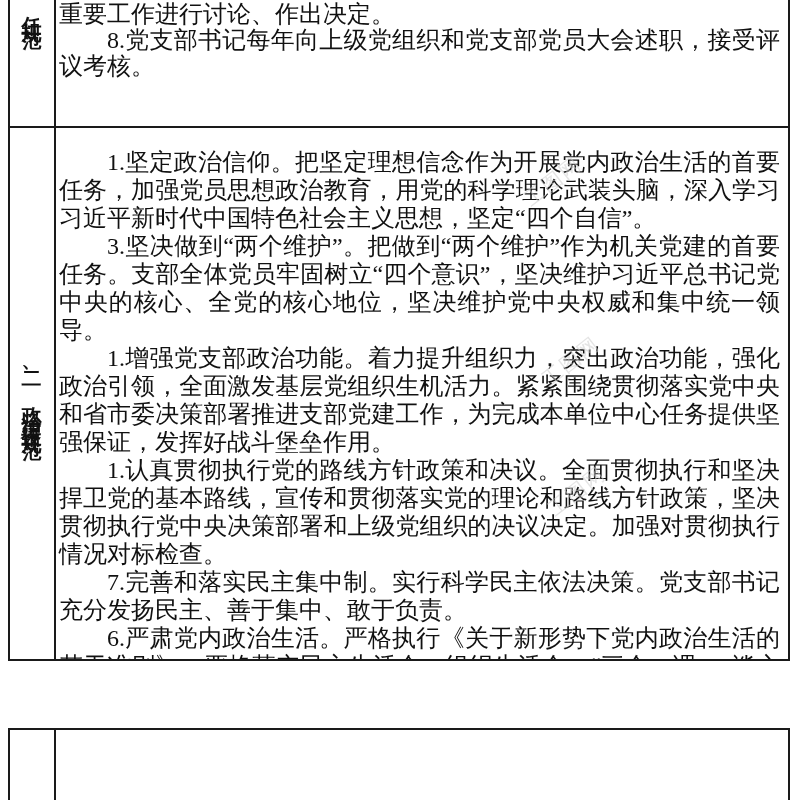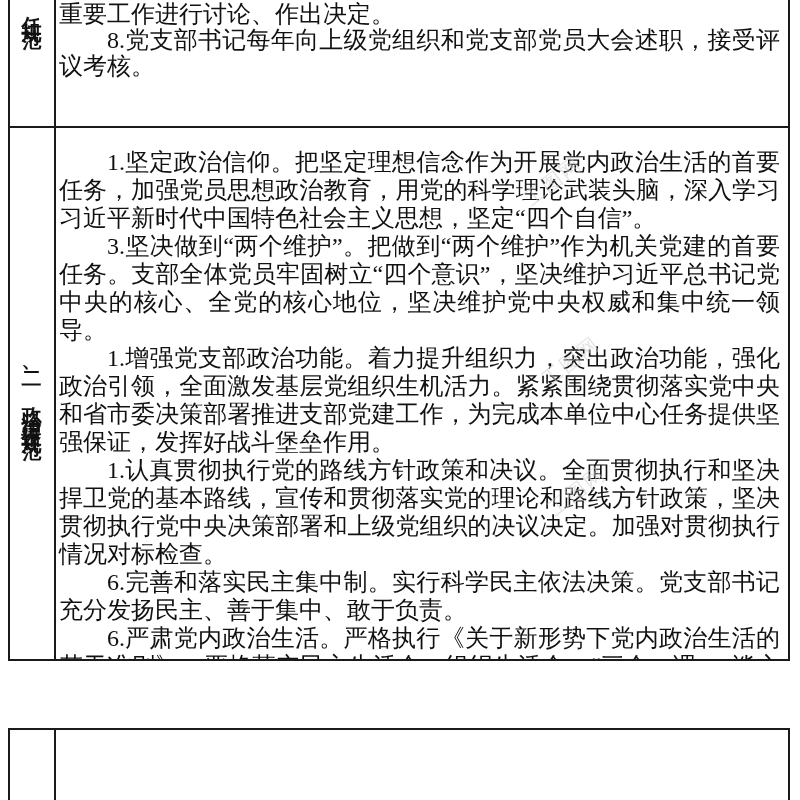--- a/index.html
+++ b/index.html
@@ -98,21 +98,21 @@
 
     <div class="trow trow-2">
       <div class="label-cell align-center">
         <span class="vlabel">二、政治建设规范</span>
       </div>
       <div class="content-cell">
         <p class="indent">1.坚定政治信仰。把坚定理想信念作为开展党内政治生活的首要任务，加强党员思想政治教育，用党的科学理论武装头脑，深入学习习近平新时代中国特色社会主义思想，坚定“四个自信”。</p>
         <p class="indent">3.坚决做到“两个维护”。把做到“两个维护”作为机关党建的首要任务。支部全体党员牢固树立“四个意识”，坚决维护习近平总书记党中央的核心、全党的核心地位，坚决维护党中央权威和集中统一领导。</p>
         <p class="indent">1.增强党支部政治功能。着力提升组织力，突出政治功能，强化政治引领，全面激发基层党组织生机活力。紧紧围绕贯彻落实党中央和省市委决策部署推进支部党建工作，为完成本单位中心任务提供坚强保证，发挥好战斗堡垒作用。</p>
         <p class="indent">1.认真贯彻执行党的路线方针政策和决议。全面贯彻执行和坚决捍卫党的基本路线，宣传和贯彻落实党的理论和路线方针政策，坚决贯彻执行党中央决策部署和上级党组织的决议决定。加强对贯彻执行情况对标检查。</p>
-        <p class="indent">6.完善和落实民主集中制。实行科学民主依法决策。党支部书记充分发扬民主、善于集中、敢于负责。</p>
+        <p class="indent">7.完善和落实民主集中制。实行科学民主依法决策。党支部书记充分发扬民主、善于集中、敢于负责。</p>
         <p class="indent">6.严肃党内政治生活。严格执行《关于新形势下党内政治生活的若干准则》，严格落实民主生活会、组织生活会、“三会一课”、谈心谈话、主题党日等制度,着力提高党内政治生活质量。</p>
       </div>
     </div>
 
   </div>
 
   <div class="doc-table table-bottom">
     <div class="trow trow-3">
       <div class="label-cell align-top">
         <span class="vlabel"></span>

